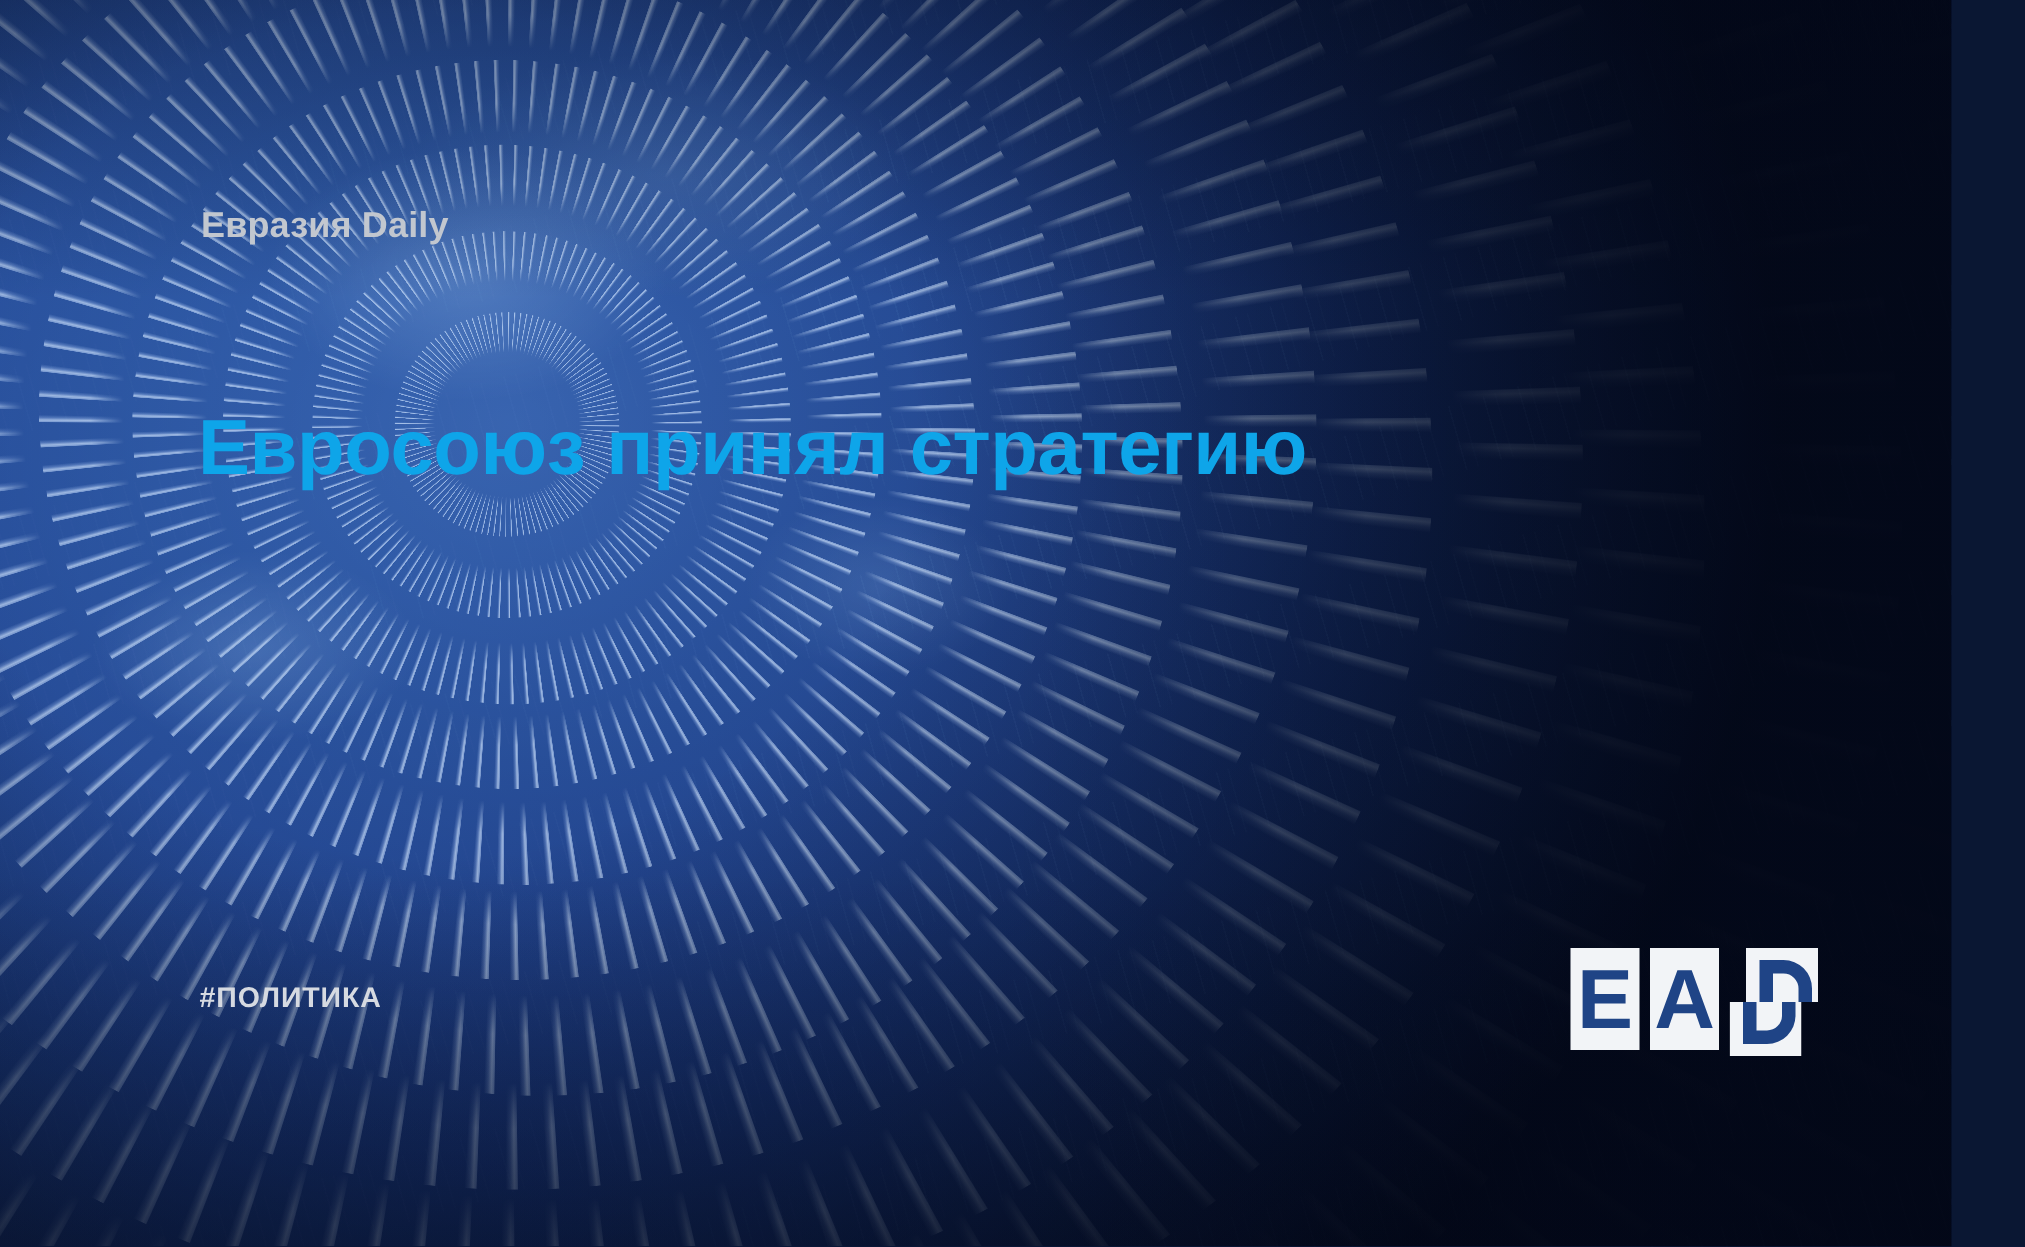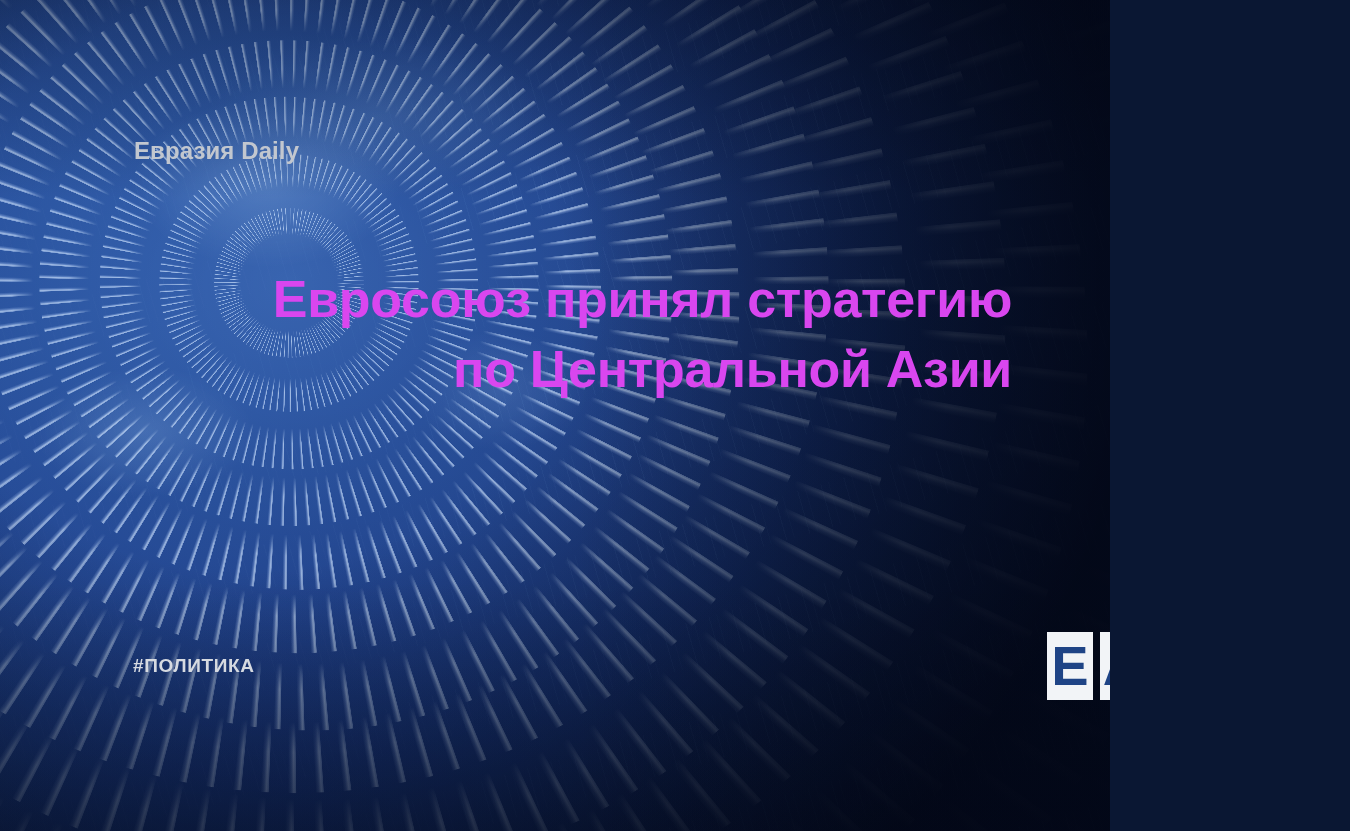--- a/index.html
+++ b/index.html
@@ -7,21 +7,21 @@
     margin: 0;
     padding: 0;
     background: #0a1733;
   }
   body {
     font-family: "Liberation Sans", "DejaVu Sans", sans-serif;
   }
 
   .card {
     position: relative;
-    width: 1110px;
+    width: 1301px;
     height: 831px;
     overflow: hidden;
     background: #0d2050;
     isolation: isolate;
   }
 
   
   .bg-base {
     position: absolute;
     inset: 0;
@@ -213,22 +213,21 @@
   .headline {
     position: absolute;
     left: 132px;
     top: 264px;
     width: 880px;
     margin: 0;
     font-size: 52px;
     line-height: 1.35;
     font-weight: 700;
     letter-spacing: -0.3px;
-    color: #d946ef;
-    text-align: right;
+    color: #0ea5e9;
   }
   .headline .line { display: block; }
 
   .tag {
     position: absolute;
     left: 133px;
     top: 655px;
     font-size: 19px;
     font-weight: 700;
     letter-spacing: 0.6px;
@@ -311,21 +310,20 @@
   <div class="bloom"></div>
   <div class="bg-vignette"></div>
   <div class="bg-vignette-corner"></div>
 
   <div class="content">
 
     <div class="brand">Евразия Daily</div>
 
     <h1 class="headline">
       <span class="line">Евросоюз принял стратегию</span>
-      <span class="line">по Центральной Азии</span>
     </h1>
 
     <div class="tag">#ПОЛИТИКА</div>
 
     <div class="logo">
       <div class="logo-tile tile-e"></div>
       <div class="logo-tile tile-a"></div>
 
       <div class="logo-letter letter-e">E</div>
       <div class="logo-letter letter-a">A</div>

